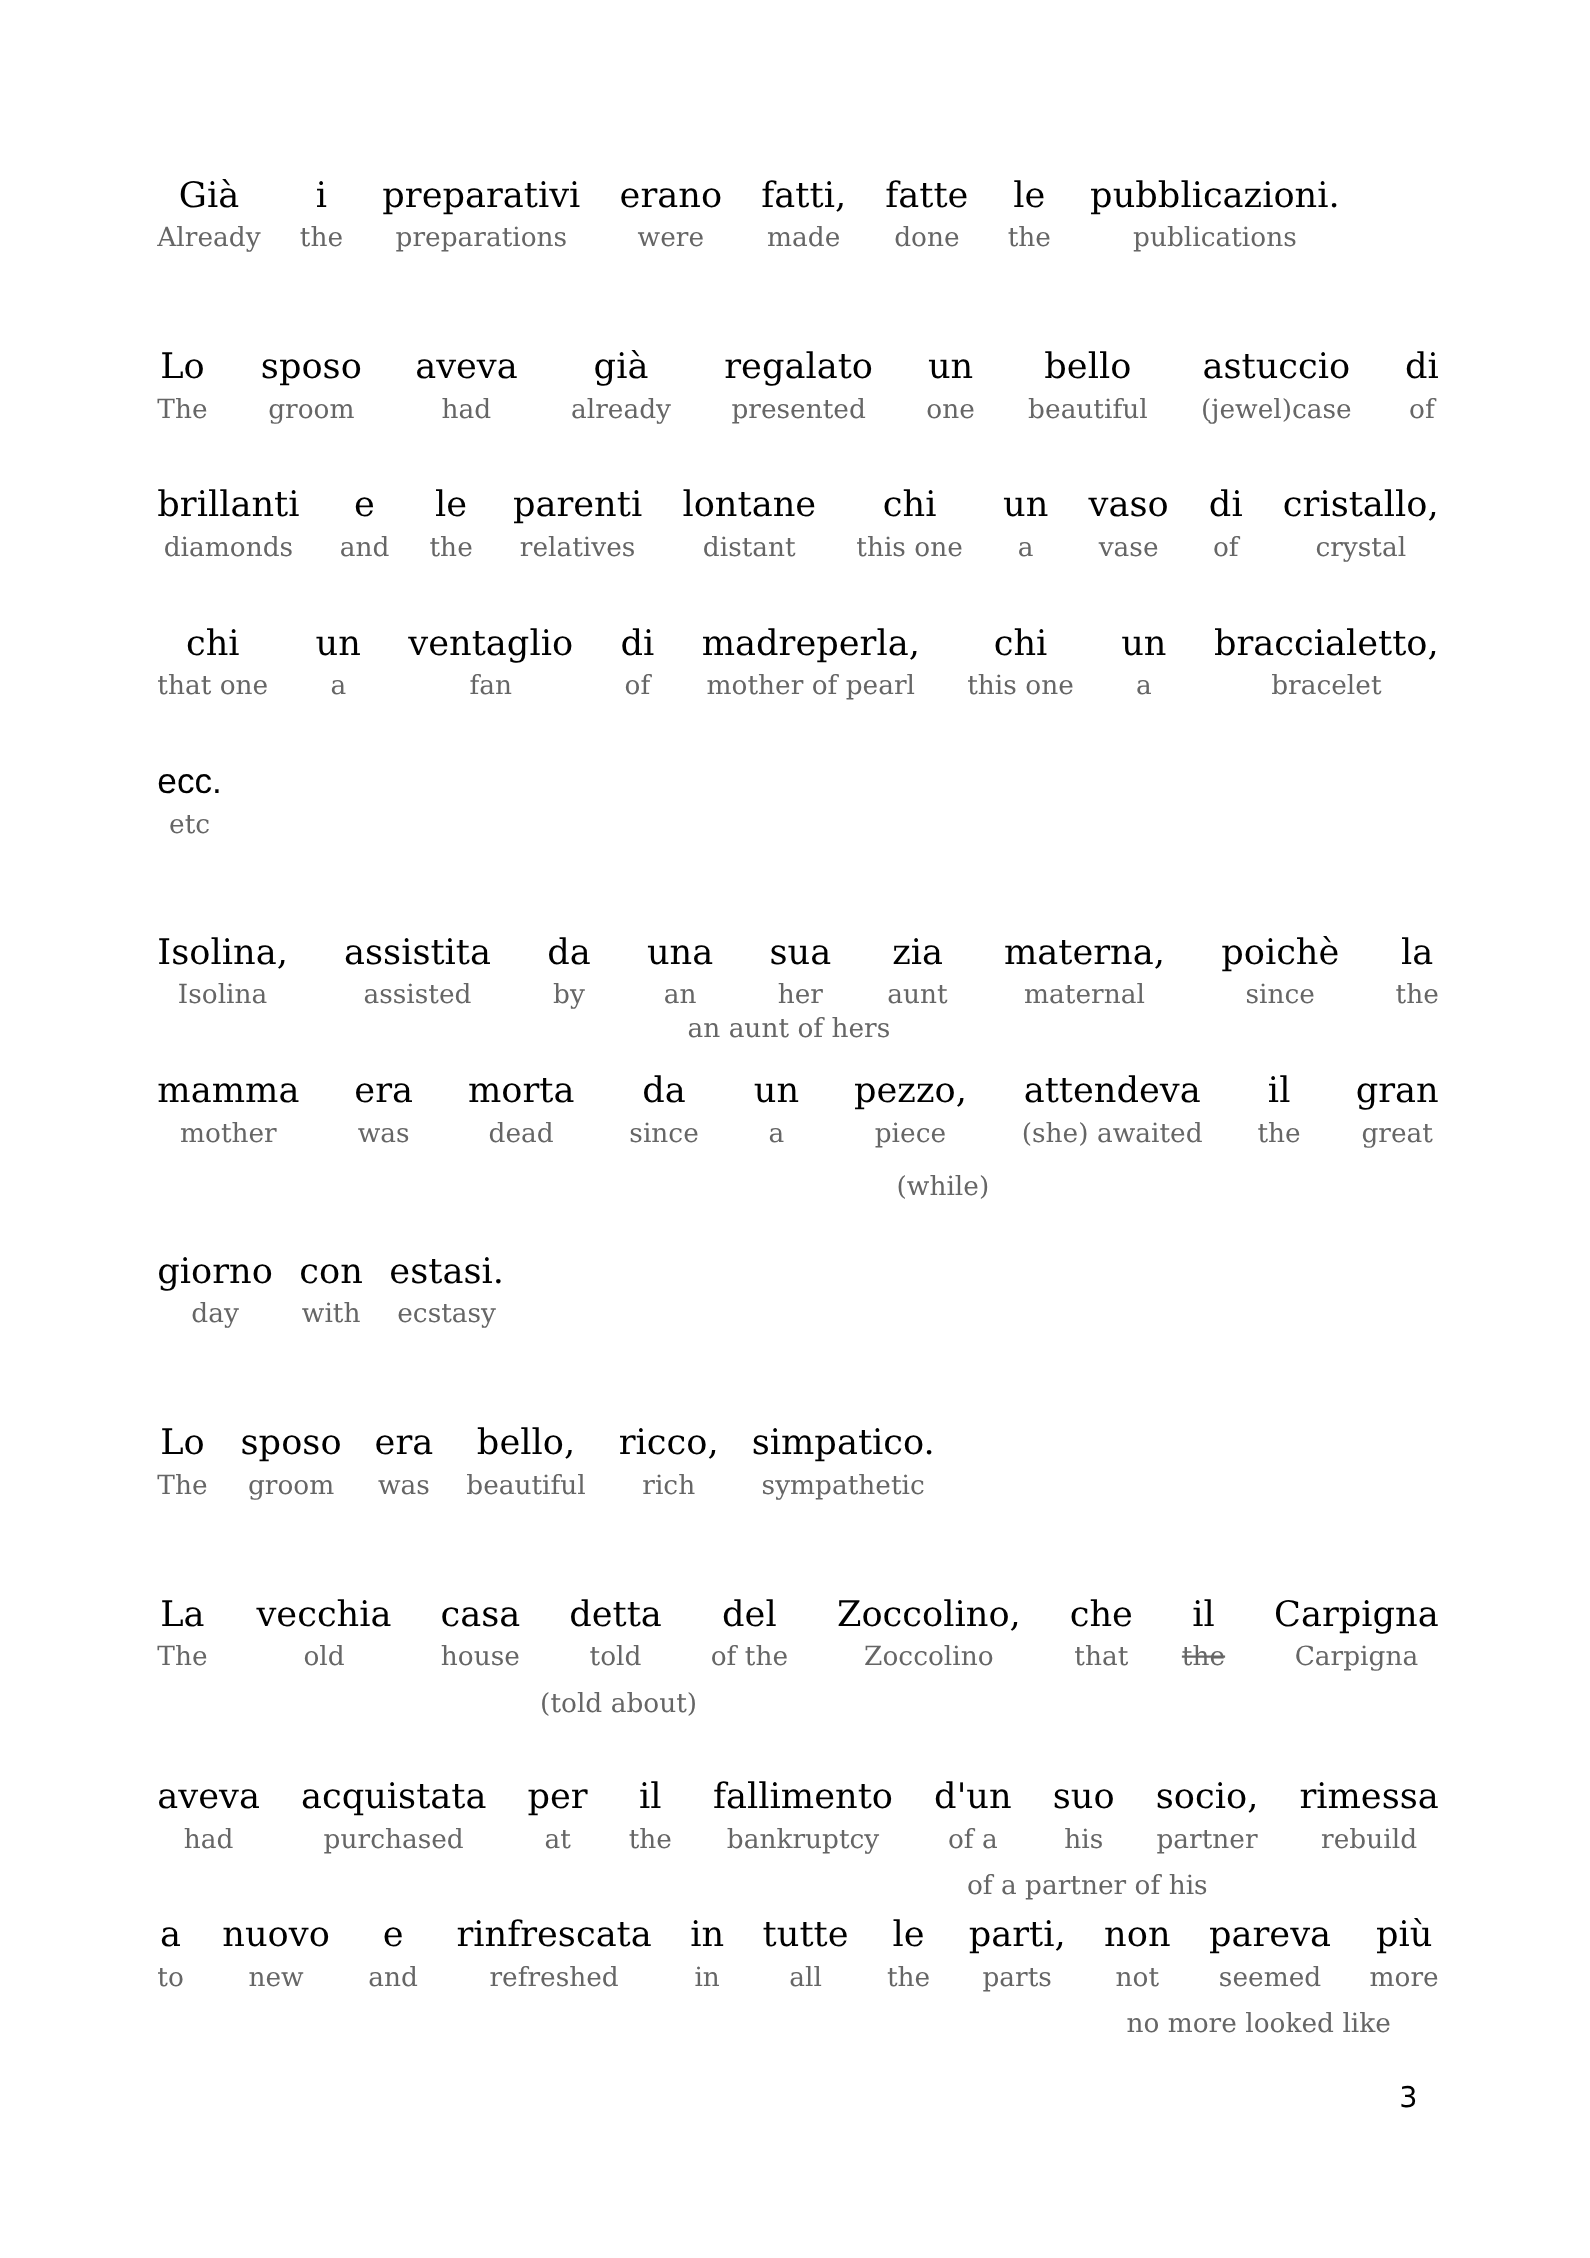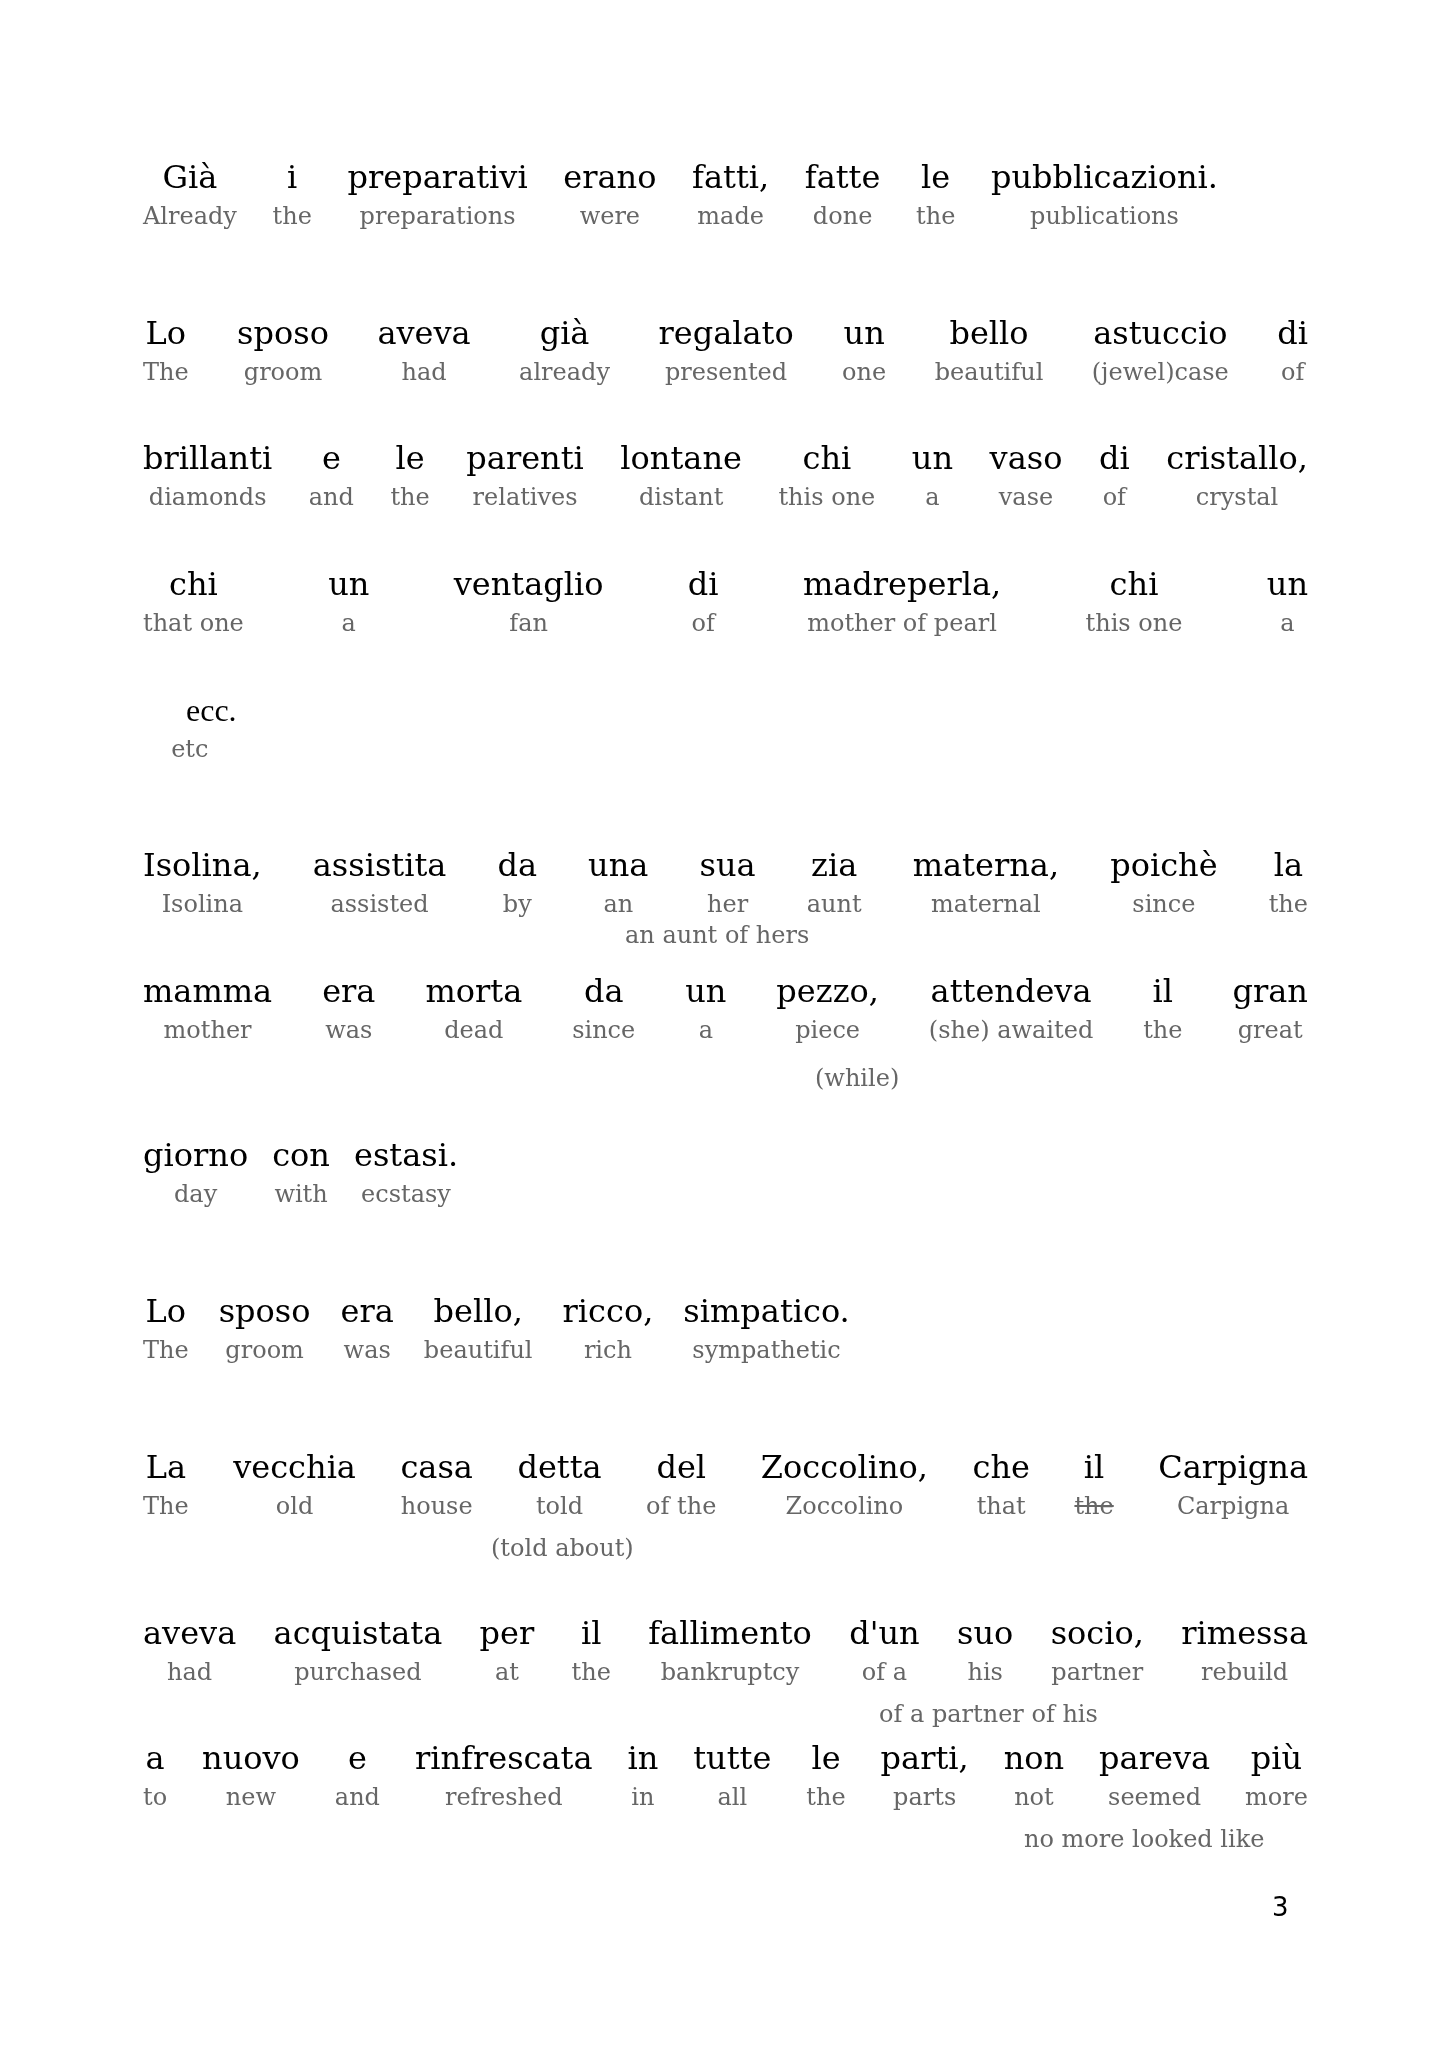--- a/index.html
+++ b/index.html
@@ -3,21 +3,21 @@
 <meta charset="utf-8">
 <style>
   html, body { margin: 0; padding: 0; background: #ffffff; }
   body { width: 1445px; height: 2053px; position: relative; overflow: hidden;
          font-family: "DejaVu Serif", serif; }
   .line { position: absolute; left: 143px; width: 1165px; }
   .row { display: flex; justify-content: space-between; align-items: flex-start; }
   .row.left { justify-content: flex-start; }
   .cell { display: flex; flex-direction: column; align-items: center; white-space: nowrap; }
   .it { font-size: 32px; color: #000; line-height: 38px; }
-  .it.sans { font-family: Liberation Serif, serif; margin-left: 43px; }
+  .it.sans { font-family: Liberation Sans, sans-serif; }
   .gl { font-size: 24px; color: #666666; line-height: 32px; margin-top: 4px; }
   .strike { text-decoration: line-through; }
   .extra { position: absolute; font-size: 24px; color: #666666; white-space: nowrap; line-height: 32px; }
   .pagenum { position: absolute; left: 1272px; top: 1892px; font-size: 26px;
              font-family: "DejaVu Sans", sans-serif; color: #000; }
 </style>
 </head>
 <body>
 
 <div id="doc">
@@ -168,20 +168,24 @@
           <span class="gl">mother of pearl</span>
         </div>
       <div class="cell">
           <span class="it">chi</span>
           <span class="gl">this one</span>
         </div>
       <div class="cell">
           <span class="it">un</span>
           <span class="gl">a</span>
         </div>
+      <div class="cell">
+          <span class="it">braccialetto,</span>
+          <span class="gl">bracelet</span>
+        </div>
     </div>
   </div>
 
   <div class="line" style="top:691px;">
     <div class="row left">
       <div class="cell">
           <span class="it sans">ecc.</span>
           <span class="gl">etc</span>
         </div>
     </div>

